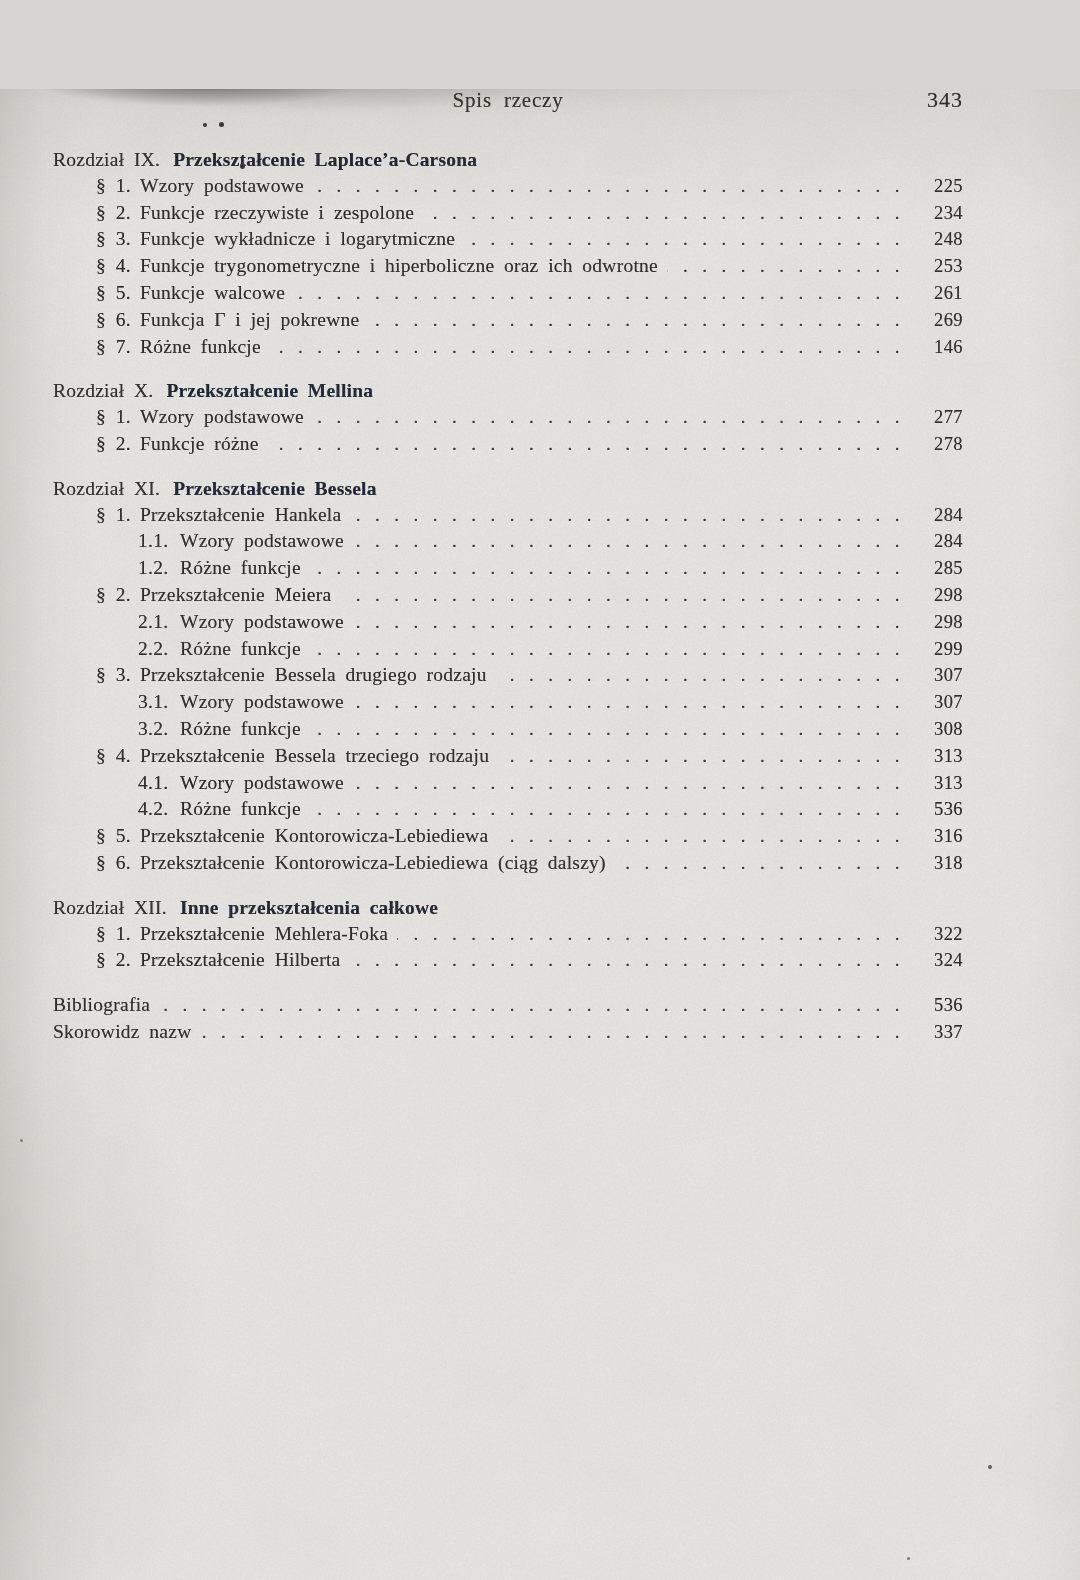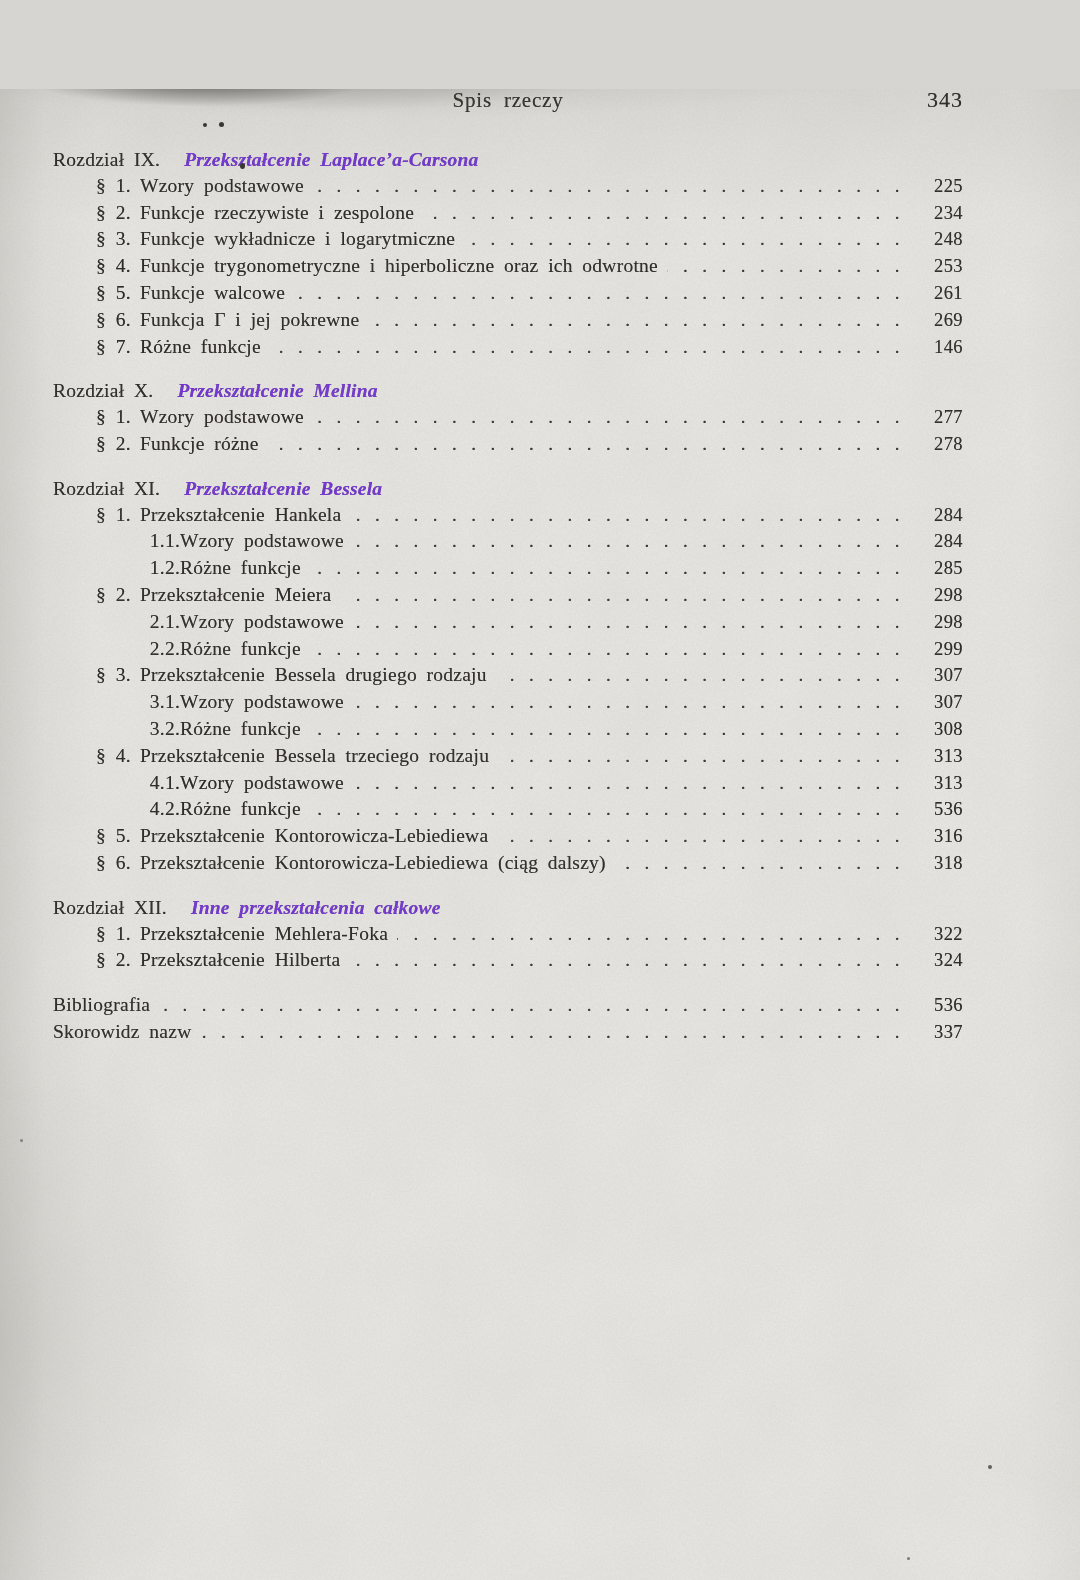--- a/index.html
+++ b/index.html
@@ -37,31 +37,31 @@
   }
   .page-header .folio{
     position:absolute;right:0;top:0;font-size:22px;letter-spacing:1px;color:#23211d;
   }
   .toc-body{margin:0;}
   .chapter-heading{
     line-height:25.8px;font-size:19.5px;letter-spacing:0.25px;word-spacing:4.5px;
     margin-top:18px;white-space:nowrap;
   }
   .chapter-heading.first{margin-top:36px;}
-  .chapter-label{margin-right:24px;}
-  .chapter-title{font-weight:700;letter-spacing:0.2px;color:#6d28d9;font-style:italic;}
+  .chapter-label{margin-right:13px;}
+  .chapter-title{font-weight:700;letter-spacing:0.2px;color:#0f172a;}
   .row{
     display:flex;align-items:baseline;line-height:25.8px;
     font-size:19.5px;letter-spacing:0.25px;word-spacing:4.5px;white-space:nowrap;
   }
   .row.lvl1{padding-left:43px;}
   .row.lvl2{padding-left:85px;}
   .row .num{flex:none;display:inline-block;}
   .row.lvl1 .num{width:44px;}
-  .row.lvl2 .num{width:42px;text-align:right;}
+  .row.lvl2 .num{width:42px;}
   .row .txt{flex:none;}
   .row .leader{
     flex:1 1 auto;overflow:hidden;white-space:nowrap;direction:rtl;
     margin:0 13px 0 9px;letter-spacing:14.5px;font-size:19px;color:#2e2c29;
   }
   .row .pg{flex:none;width:36px;text-align:right;font-size:18.5px;letter-spacing:0.4px;}
   .back-row.first-back{margin-top:18px;}
   .speck{position:absolute;z-index:3;background:#27241f;border-radius:50%;pointer-events:none;}
   .grain{position:absolute;inset:0;z-index:4;pointer-events:none;}
 </style>

